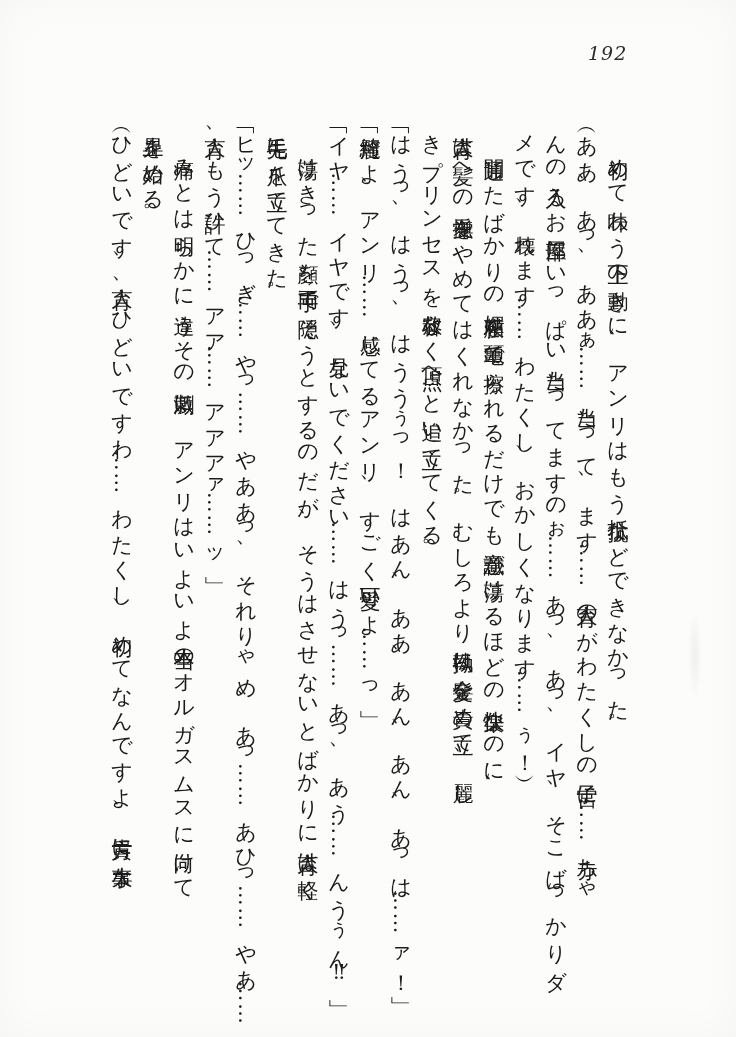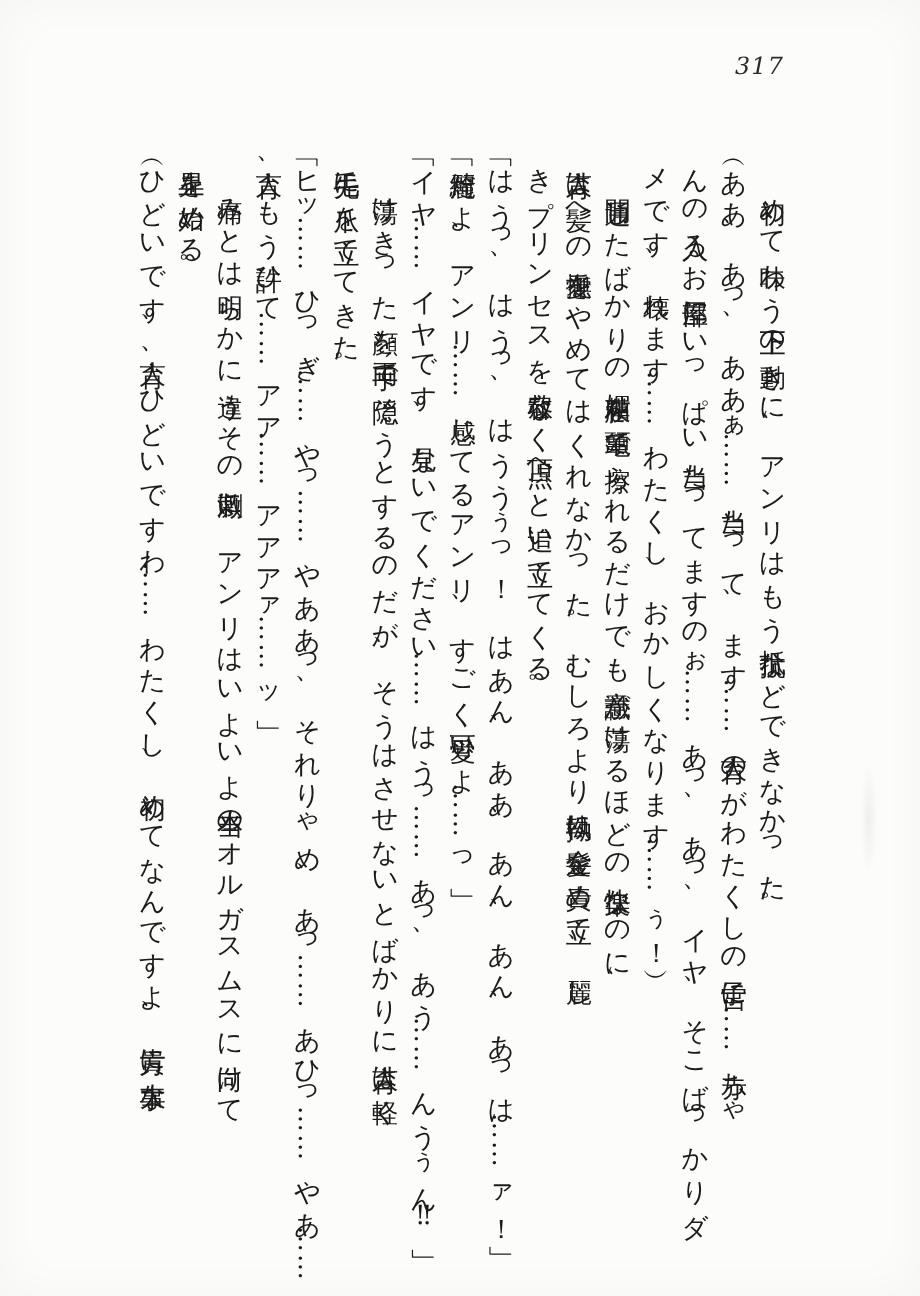--- a/index.html
+++ b/index.html
@@ -51,21 +51,21 @@
     width: 14px;
     height: 90px;
     background: radial-gradient(ellipse at center, rgba(120,120,120,0.10), rgba(120,120,120,0) 70%);
     pointer-events: none;
   }
 </style>
 </head>
 <body>
 
 <div class="page">
-  <div class="page-number">317</div>
+  <div class="page-number">192</div>
 
   <div class="text-block">
       <div class="tcol">　初めて味わう上下の動きに、アンリはもう抵抗などできなかった。</div>
       <div class="tcol">（ああ、あっ、ああぁ……当たって、ます……育人のがわたくしの子宮に……赤ちゃ</div>
       <div class="tcol">んの入るお部屋にいっぱい当たってますのぉ……あっ、あっ、イヤ、そこばっかりダ</div>
       <div class="tcol">メです、壊れます……わたくし、おかしくなります……ぅ！）</div>
       <div class="tcol">　開通したばかりの媚粘膜を亀頭で擦られるだけでも意識が蕩けるほどの快楽なのに、</div>
       <div class="tcol">育人は髪への愛撫をやめてはくれなかった。むしろより執拗に金髪を責め立て、麗し</div>
       <div class="tcol">きプリンセスを容赦なく頂点へと追い立ててくる。</div>
       <div class="tcol">「はうっ、はうっ、はううぅっ！　はあん、ああ、あん、あん、あっは……ァ！」</div>

